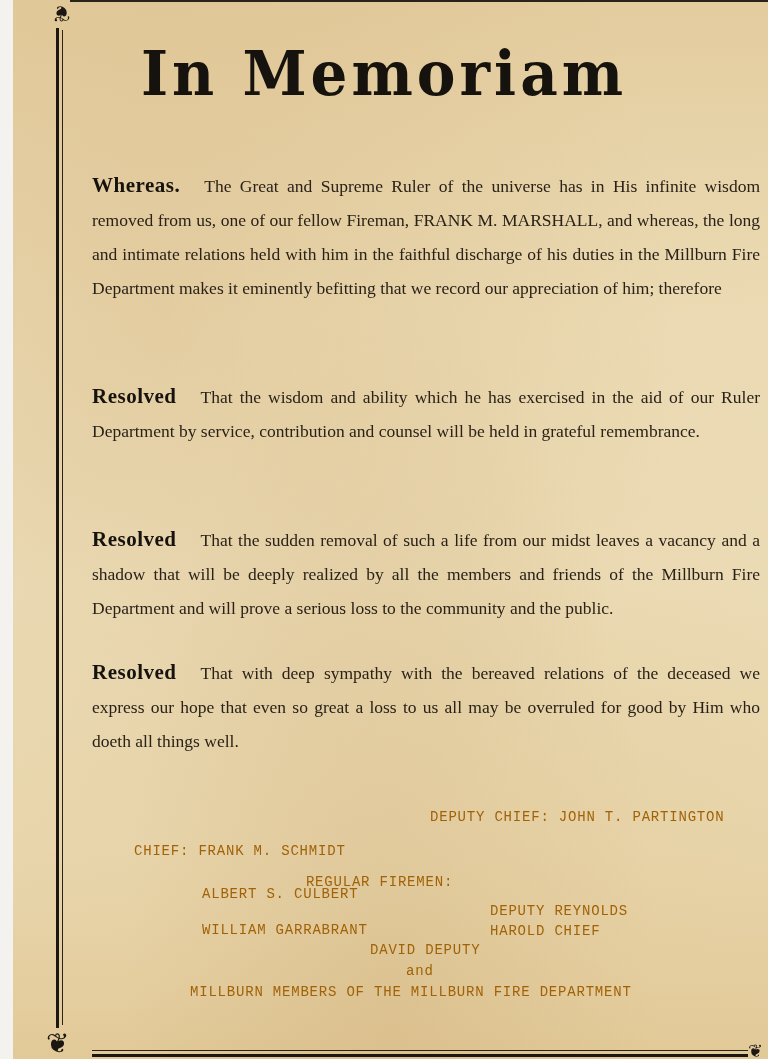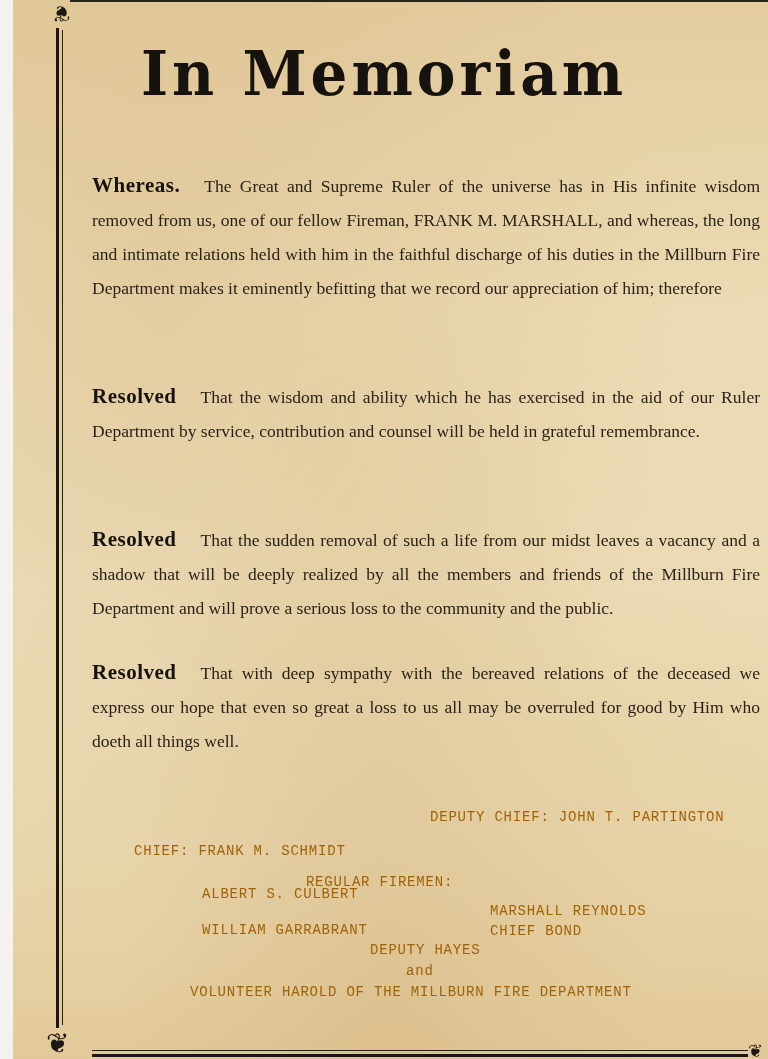--- a/index.html
+++ b/index.html
@@ -87,18 +87,18 @@
 
 <div class="para" style="top:655px;">
   <span class="lead">Resolved</span><span>That with deep sympathy with the bereaved relations of the deceased we express our hope that even so great a loss to us all may be overruled for good by Him who doeth all things well.</span>
 </div>
 
 <div class="sig" style="left:134px; top:843px;">CHIEF: FRANK M. SCHMIDT</div>
 <div class="sig" style="left:430px; top:809px;">DEPUTY CHIEF: JOHN T. PARTINGTON</div>
 <div class="sig center" style="top:874px;">REGULAR FIREMEN:</div>
 
 <div class="sig" style="left:202px; top:886px;">ALBERT S. CULBERT</div>
-<div class="sig" style="left:490px; top:903px;">MARSHALL REYNOLDS</div>
+<div class="sig" style="left:490px; top:903px;">DEPUTY REYNOLDS</div>
 <div class="sig" style="left:202px; top:922px;">WILLIAM GARRABRANT</div>
-<div class="sig" style="left:490px; top:923px;">CHIEF BOND</div>
-<div class="sig" style="left:370px; top:942px;">DEPUTY HAYES</div>
+<div class="sig" style="left:490px; top:923px;">HAROLD CHIEF</div>
+<div class="sig" style="left:370px; top:942px;">DAVID DEPUTY</div>
 <div class="sig" style="left:406px; top:963px;">and</div>
-<div class="sig" style="left:190px; top:984px;">VOLUNTEER HAROLD OF THE MILLBURN FIRE DEPARTMENT</div>
+<div class="sig" style="left:190px; top:984px;">MILLBURN MEMBERS OF THE MILLBURN FIRE DEPARTMENT</div>
 
 </body></html>

